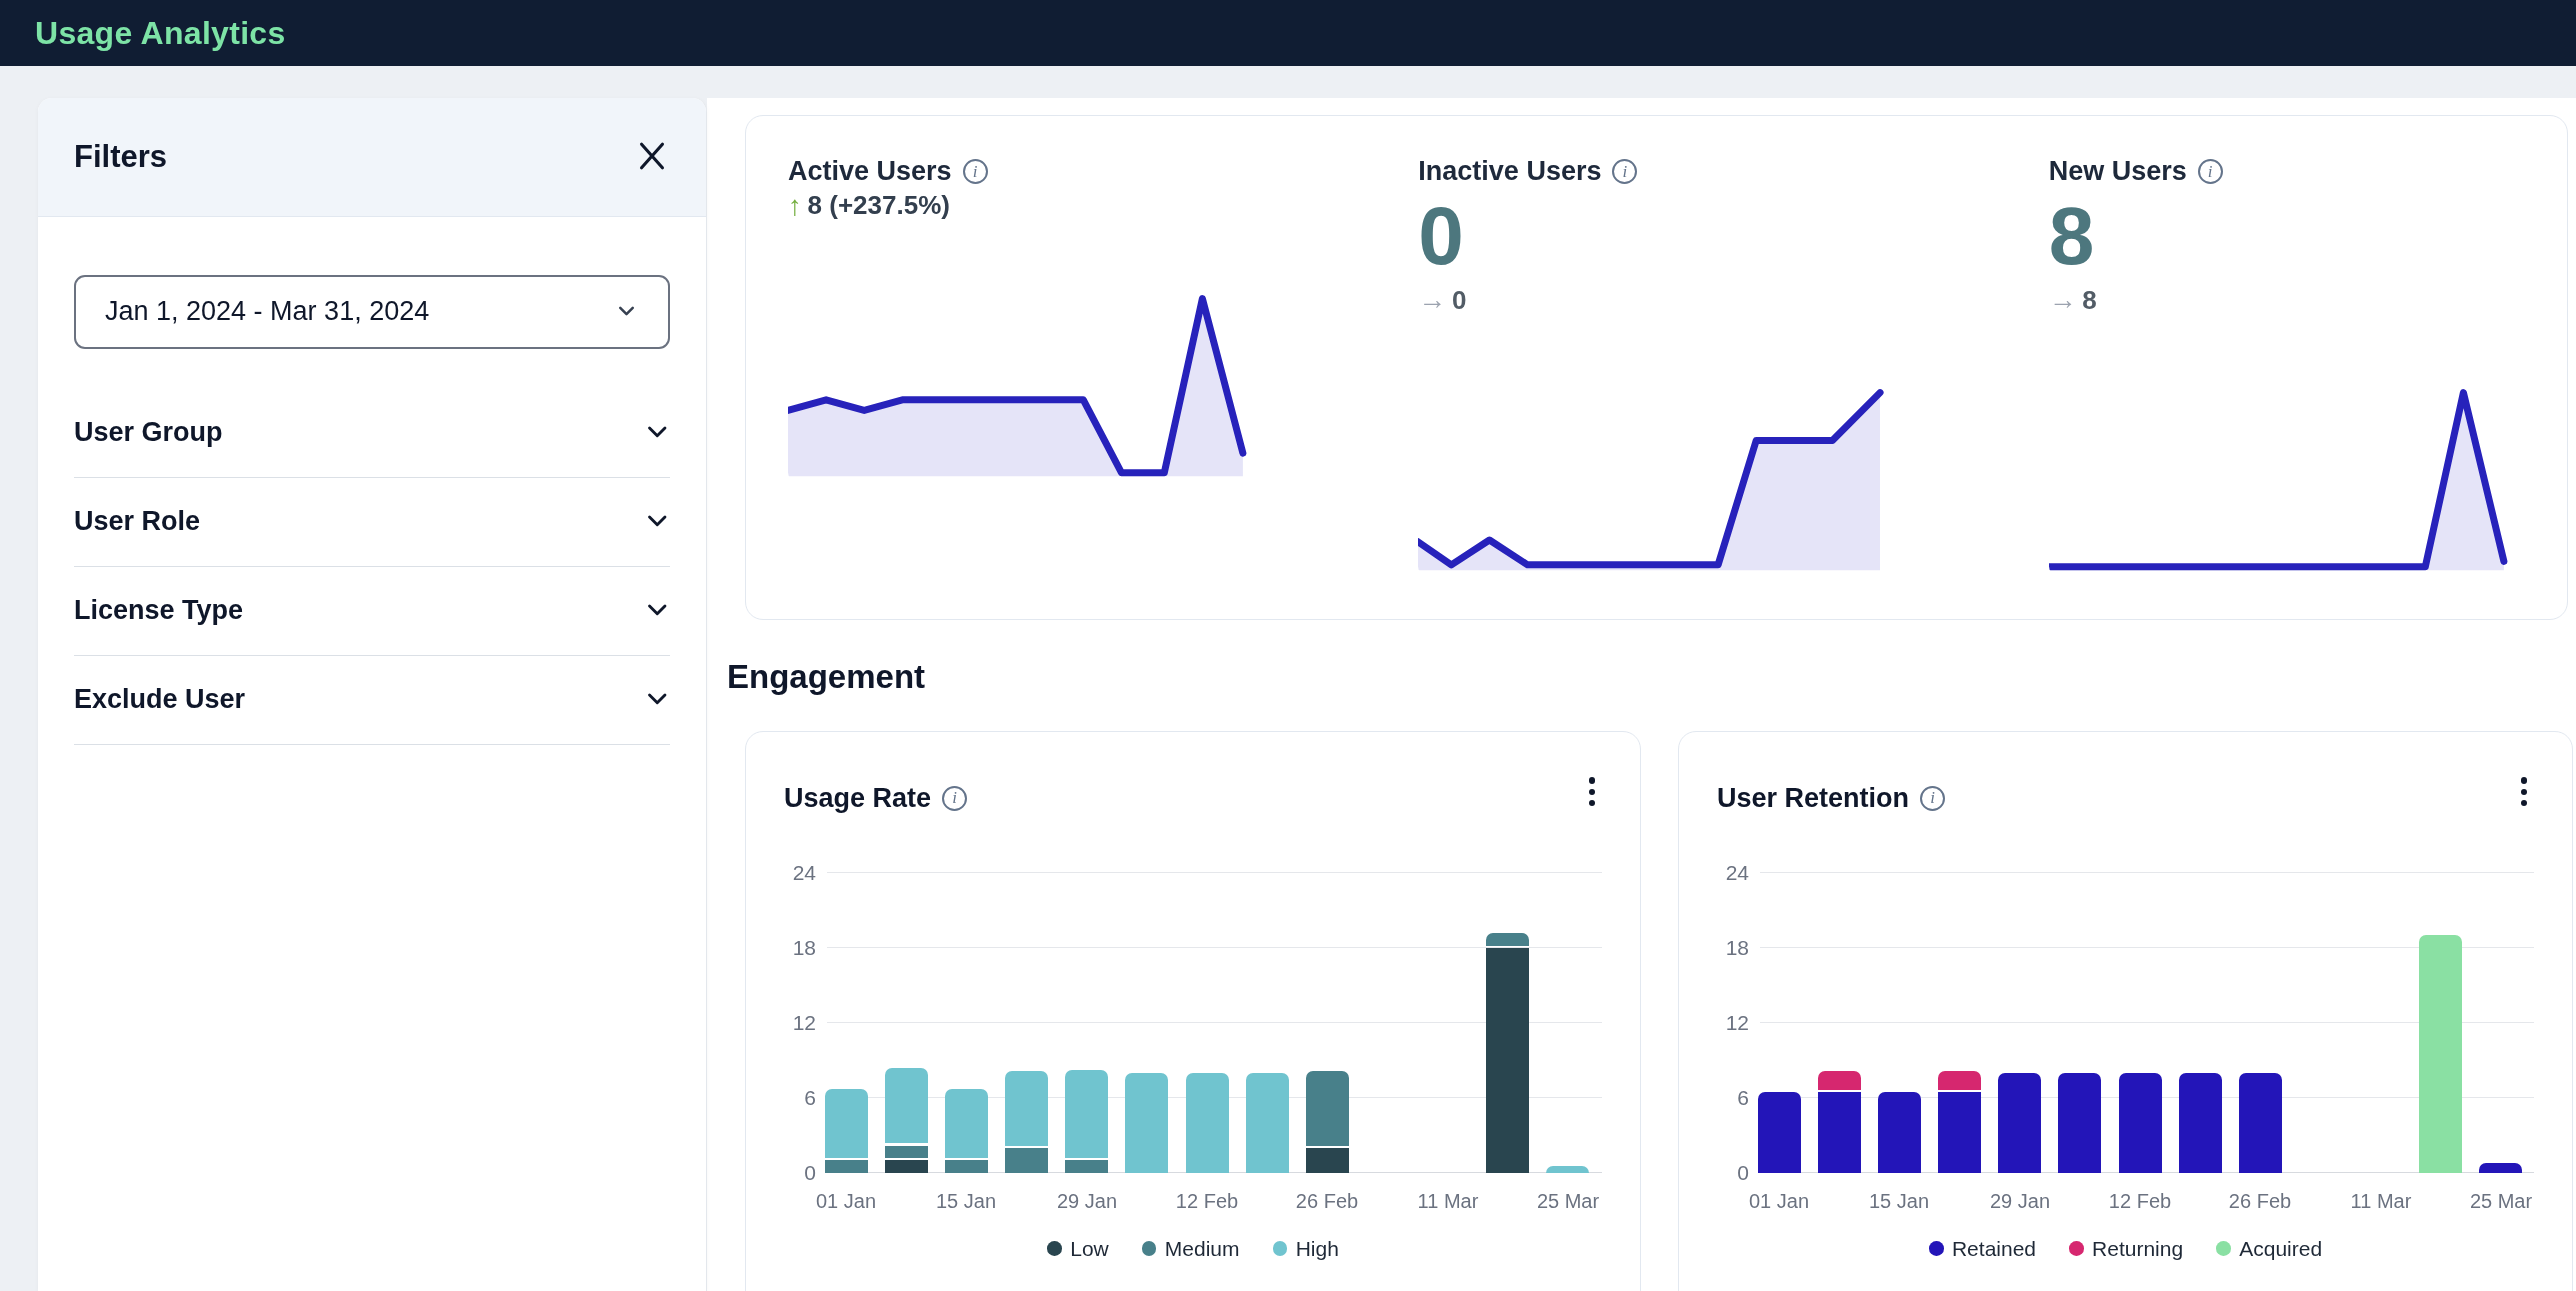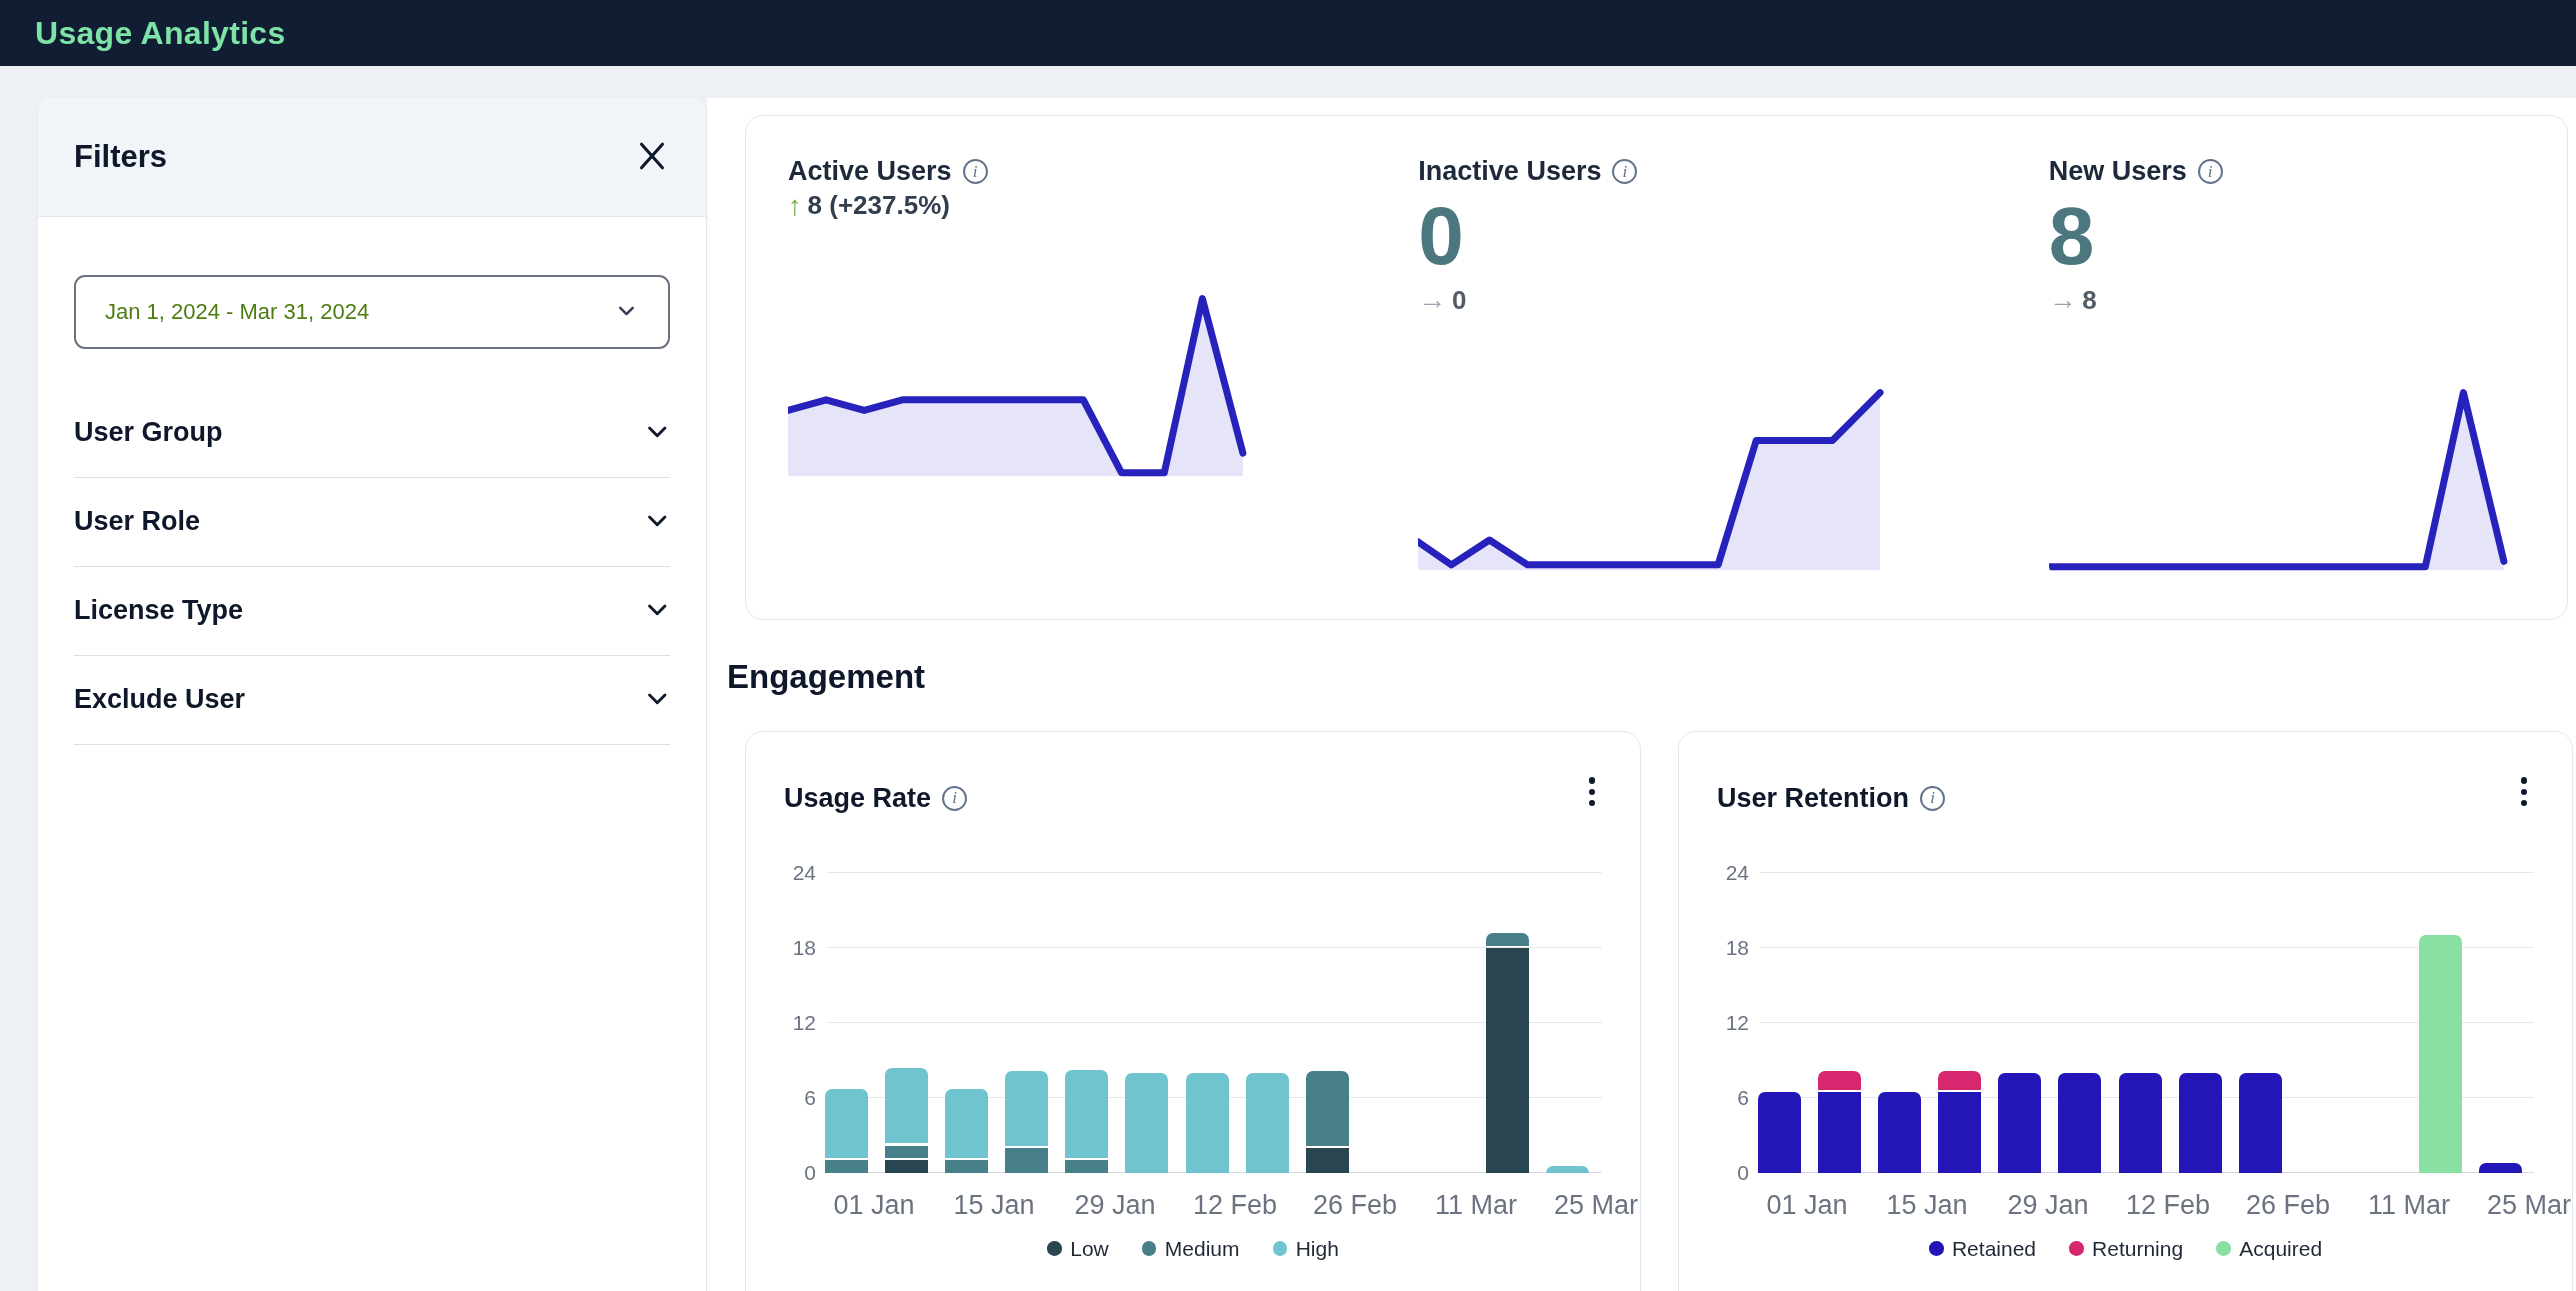--- a/index.html
+++ b/index.html
@@ -19,21 +19,21 @@
   .main-bg { position:absolute; left:707px; top:98px; width:1869px; height:1193px; background:#ffffff; }
 
   
   .filters-panel { position:absolute; left:38px; top:98px; width:669px; height:1193px; background:#ffffff; border-right:1.4px solid #e3e7ec; border-radius:14px 14px 0 0; box-shadow:0 1.4px 5.6px rgba(15,23,42,0.04); }
   .filters-header { height:119px; background:#f1f5fa; border-radius:14px 14px 0 0; border-bottom:1.4px solid #e2e8f0; display:flex; align-items:center; justify-content:space-between; padding:0 36px; }
   .filters-title { font-size:31px; font-weight:bold; color:#0f172a; }
   .close-btn { width:36px; height:36px; display:flex; align-items:center; justify-content:center; cursor:pointer; }
   .filters-body { padding:45px 36px 0 36px; }
   .field-label { font-size:24px; color:#111827; }
   .select-box { margin-top:12.6px; height:74px; border:2.1px solid #6b7280; border-radius:11px; display:flex; align-items:center; justify-content:space-between; padding:0 29px; background:#fff; cursor:pointer; }
-  .select-value { font-size:22px; color:#4d7c0f; }
+  .select-value { font-size:27px; color:#0f172a; }
   .accordion-list { margin-top:40px; }
   .accordion-row { height:89px; display:flex; align-items:center; justify-content:space-between; border-bottom:1.4px solid #dbe0e6; cursor:pointer; }
   .accordion-label { font-size:27px; font-weight:bold; color:#0f172a; }
 
   
   .kpi-card { position:absolute; left:745px; top:115px; width:1823px; height:505px; background:#ffffff; border:1.4px solid #e2e8f0; border-radius:18px; padding:40px 42px 0 42px; display:grid; grid-template-columns:repeat(3,1fr); column-gap:154px; }
   .kpi-label-row { display:flex; align-items:center; gap:11px; }
   .kpi-label { font-size:27px; font-weight:600; color:#1e293b; }
   .info-icon { width:25px; height:25px; border:2.1px solid #64748b; border-radius:50%; display:flex; align-items:center; justify-content:center; font-family:"Liberation Serif", serif; font-style:italic; font-size:17px; color:#64748b; flex:0 0 auto; }
   .kpi-value { margin-top:4.2px; font-size:82px; font-weight:bold; color:#4d777e; line-height:1.1; letter-spacing:-1.4px; }
@@ -57,21 +57,21 @@
   .kebab { display:flex; flex-direction:column; gap:4.9px; padding:5.6px 7px; cursor:pointer; }
   .kebab span { width:6.3px; height:6.3px; border-radius:50%; background:#0f172a; }
 
   .chart-wrap { position:relative; margin-top:31px; height:461px; }
   .plot-area { position:absolute; left:43px; right:0; top:0; height:328px; }
   .gridline { position:absolute; left:0; right:0; height:1.4px; background:#e5e7eb; }
   .gridline.zero { background:#d7dadf; }
   .y-label { position:absolute; left:0; width:32px; text-align:right; font-size:21px; color:#6b7280; }
   .bar-stack { position:absolute; bottom:0; width:43px; display:flex; flex-direction:column-reverse; gap:2.1px; }
   .bar-seg { width:100%; }
-  .x-label { position:absolute; top:345px; transform:translateX(-50%); font-size:27px; color:#6b7280; white-space:nowrap;margin-left:28px; }
+  .x-label { position:absolute; top:345px; transform:translateX(-50%); font-size:20px; color:#6b7280; white-space:nowrap; }
   .legend { position:absolute; left:0; right:0; top:392px; display:flex; justify-content:center; gap:33px; }
   .legend-item { display:flex; align-items:center; gap:8.4px; }
   .legend-dot { width:14.7px; height:14.7px; border-radius:50%; }
   .legend-label { font-size:21px; color:#1f2937; }
 </style>
 </head>
 <body>
 
 <div class="navbar">
   <div class="nav-title">Usage Analytics</div>

